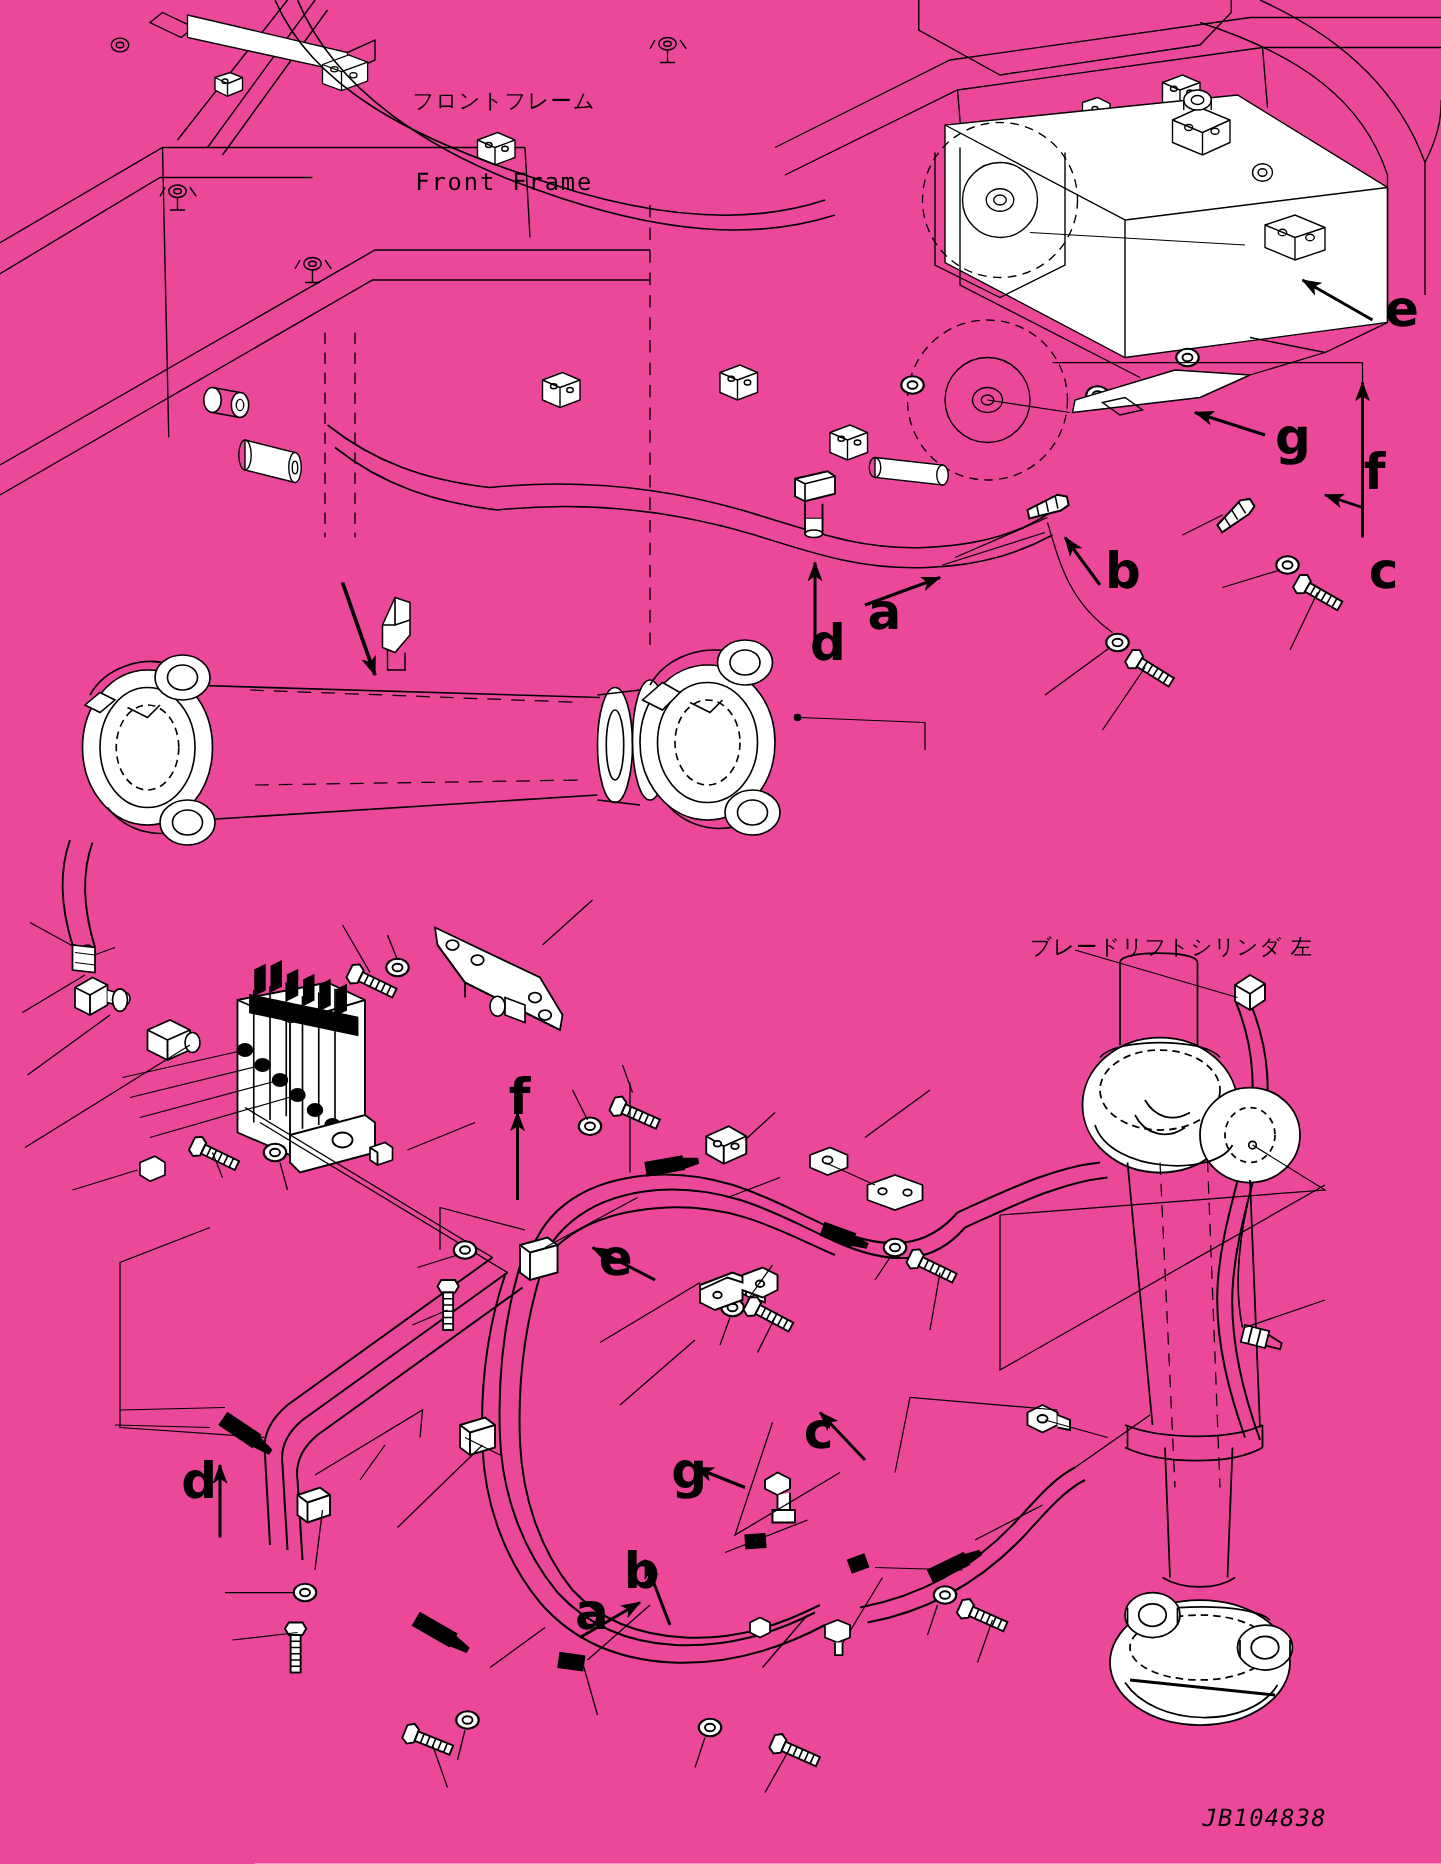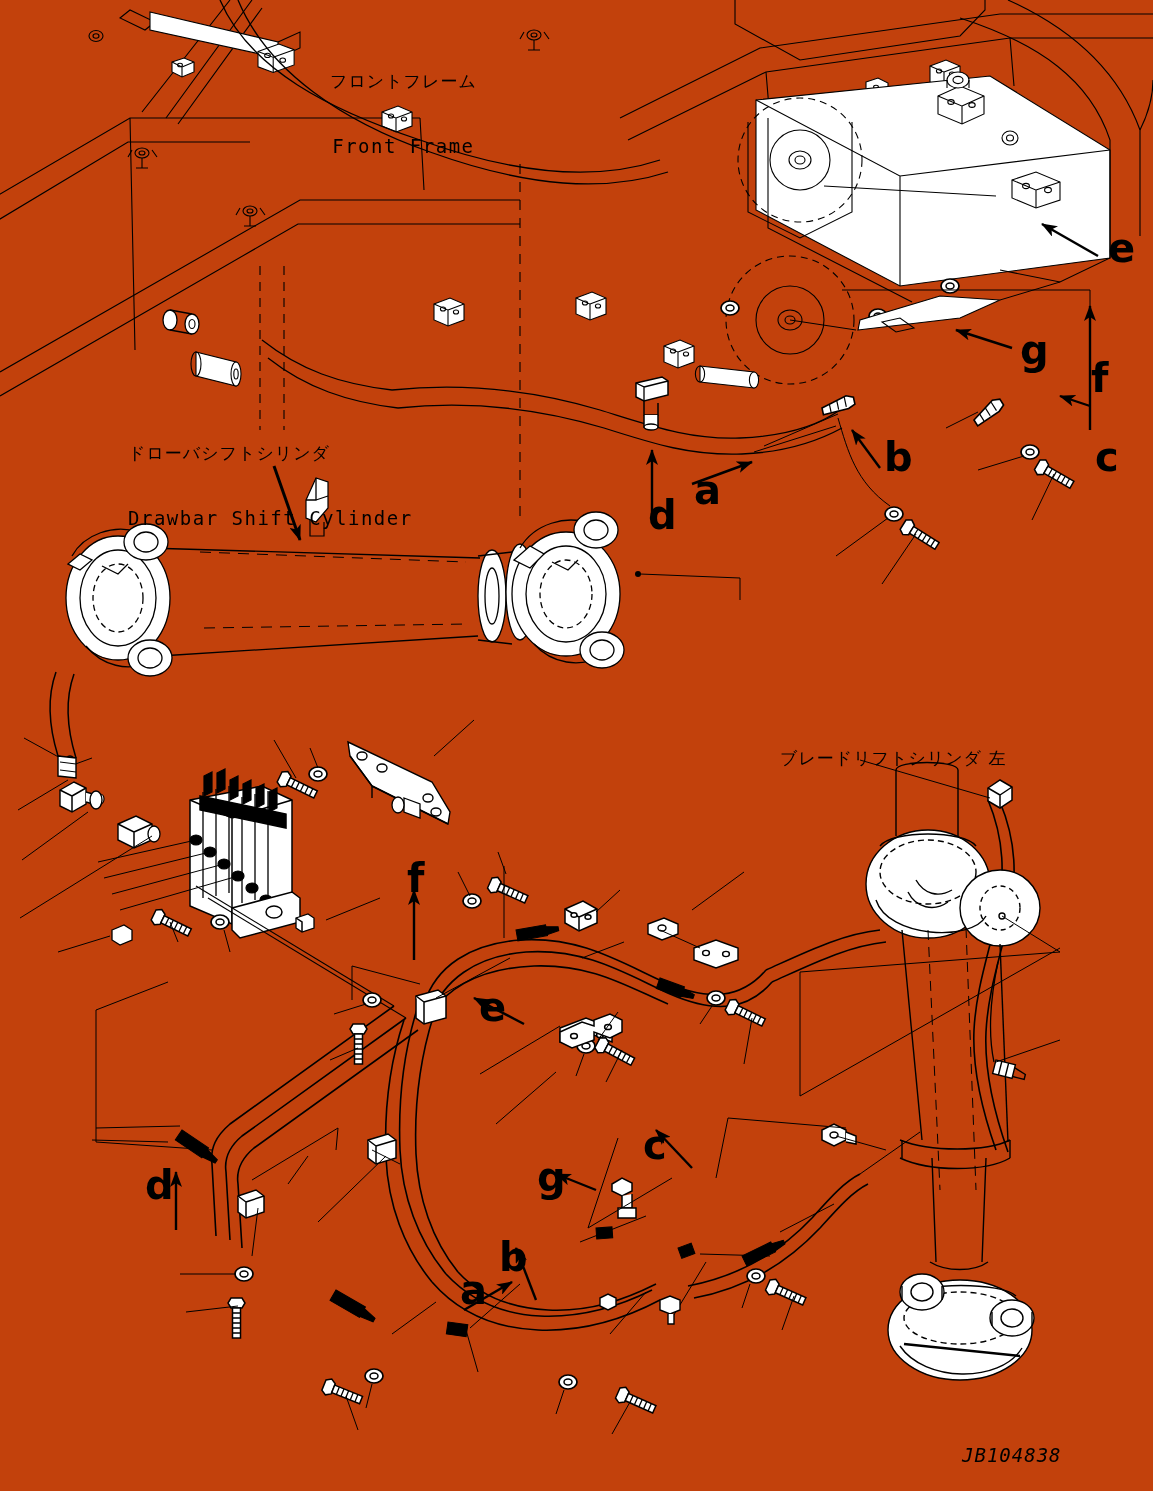--- a/index.html
+++ b/index.html
@@ -1,18 +1,18 @@
 <!DOCTYPE html>
 <html><head>
 <meta charset="utf-8">
 <title>Parts Diagram</title>
 <style>
   html,body{margin:0;padding:0;background:#fff;}
   body{font-family:"DejaVu Sans Mono","Liberation Mono",monospace;}
-  #page{position:relative;width:1153px;height:1491px;background:#c2410c;overflow:hidden;}
+  #page{position:relative;width:1153px;height:1491px;background:#ec4899;overflow:hidden;}
   #svgroot{position:absolute;left:0;top:0;width:1153px;height:1491px;}
   .lbl{position:absolute;color:#000;white-space:pre;line-height:1.28;}
   .lbl .jp{font-family:"DejaVu Sans","Liberation Sans",sans-serif;font-size:17px;letter-spacing:1px;display:block;}
   .lbl .en{font-family:"DejaVu Sans Mono","Liberation Mono",monospace;font-size:19px;letter-spacing:1.5px;display:block;text-align:center;}
   .dwgno{position:absolute;font-family:"DejaVu Sans Mono","Liberation Mono",monospace;font-size:19px;letter-spacing:1px;color:#000;}
   .callout{position:absolute;font-family:"DejaVu Sans","Liberation Sans",sans-serif;font-weight:bold;font-size:40px;color:#000;line-height:1;}
 </style>
 </head>
 <body>
 
@@ -734,26 +734,22 @@
       </g>
     </g>
 
   </svg>
 
   <div class="lbl" style="left:330px;top:30px;">
     <span class="jp">フロントフレーム</span>
     <span class="en">Front Frame</span>
   </div>
 
-  <div class="lbl" style="left:128px;top:402px;">
-    <span class="jp">ドローバシフトシリンダ</span>
-    <span class="en">Drawbar Shift Cylinder</span>
-  </div>
-
-  <div class="lbl" style="left:780px;top:707px;">
+
+  <div class="lbl" style="left:824px;top:707px;">
     <span class="jp">ブレードリフトシリンダ 左</span>
   </div>
 
   <div class="dwgno" style="left:962px;top:1444px;font-style:italic;">JB104838</div>
 
   <div class="callout" style="left:1108px;top:228px;">e</div>
   <div class="callout" style="left:1091px;top:358px;">f</div>
   <div class="callout" style="left:1020px;top:330px;">g</div>
   <div class="callout" style="left:1095px;top:437px;">c</div>
   <div class="callout" style="left:884px;top:437px;">b</div>

